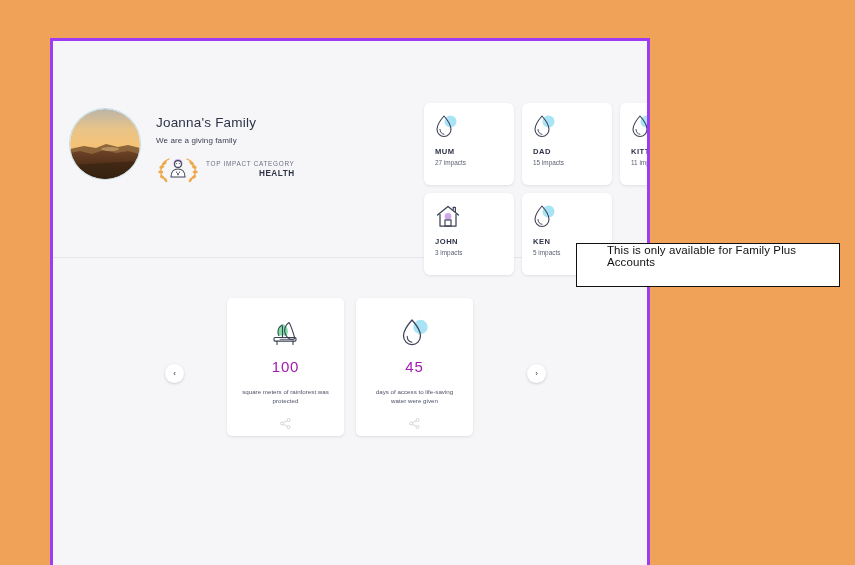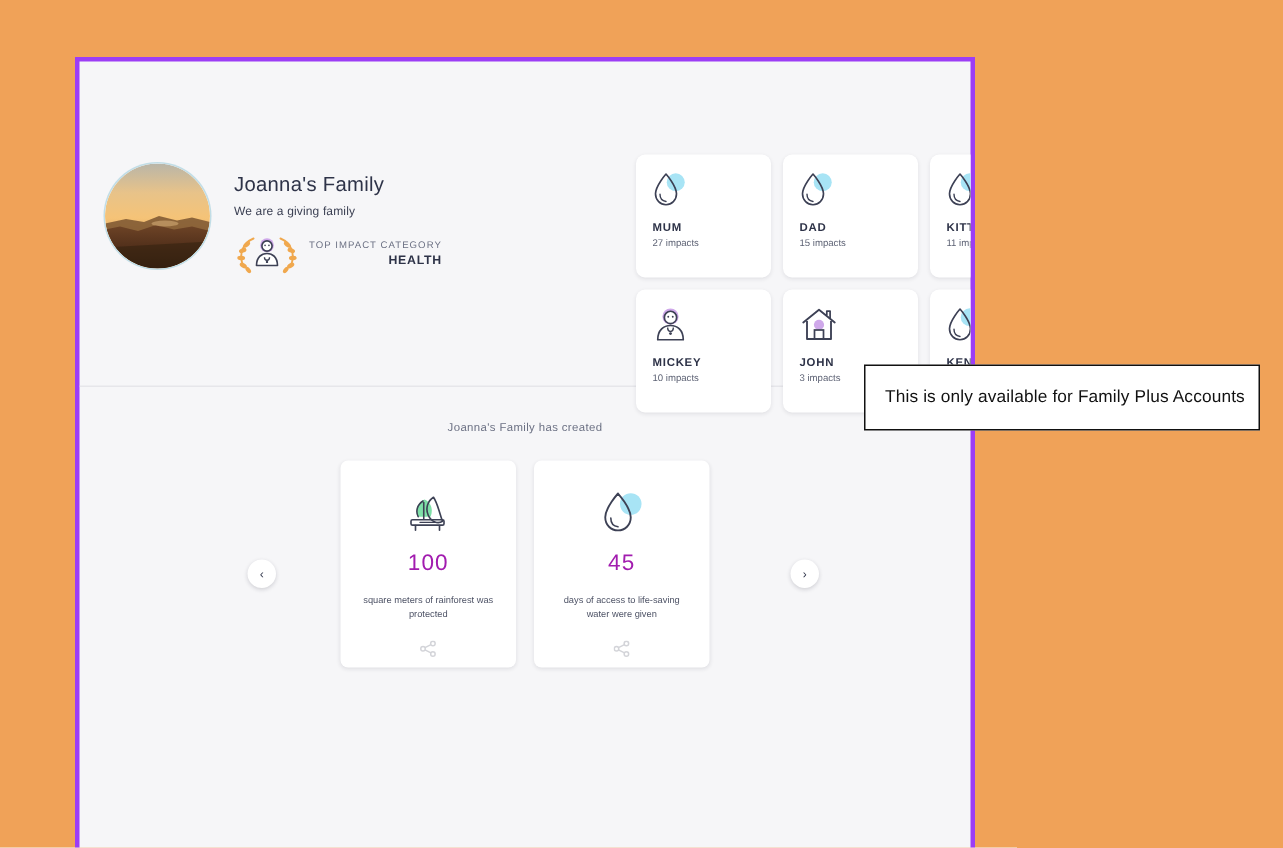--- a/index.html
+++ b/index.html
@@ -226,22 +226,22 @@
   
   .tooltip {
     position: absolute;
     left: 576px;
     top: 243px;
     width: 264px;
     height: 44px;
     background: #ffffff;
     border: 1px solid #111111;
     display: flex;
-    align-items: center;
-    padding-left: 13px;
+    align-items: flex-start;
+    padding-left: 30px;
     font-size: 11.5px;
     color: #111111;
     letter-spacing: .1px;
     z-index: 50;
   }
 </style>
 </head>
 <body>
 
 <div class="viewport">
@@ -352,35 +352,20 @@
           <svg width="22" height="26" viewBox="0 0 22 26" xmlns="http://www.w3.org/2000/svg">
             <circle cx="15.5" cy="7.5" r="6" fill="#a8e4f5"></circle>
             <path d="M9 2 C9 2 2 10 2 15.2 C2 19.5 5.2 22.5 9 22.5 C12.8 22.5 16 19.5 16 15.2 C16 10 9 2 9 2 Z" fill="none" stroke="#3d4155" stroke-width="1.1" stroke-linejoin="round"></path>
             <path d="M5 15.5 C5 18.2 6.7 20 9 20.3" fill="none" stroke="#3d4155" stroke-width=".95" stroke-linecap="round"></path>
           </svg>
         </div>
         <div class="member-name">KITTY</div>
         <div class="member-impacts">11 impacts</div>
       </div>
 
-      <div class="member-card">
-        <div class="member-icon">
-          <svg width="24" height="26" viewBox="0 0 24 26" xmlns="http://www.w3.org/2000/svg">
-            <circle cx="12" cy="7" r="5.4" fill="#cfa8ea"></circle>
-            <path d="M3.5 22.5 C3.5 16 7.6 13 12 13 C16.4 13 20.5 16 20.5 22.5 Z" fill="#fff" stroke="#3d4155" stroke-width="1.15" stroke-linejoin="round"></path>
-            <circle cx="12" cy="7.6" r="4.1" fill="#fff" stroke="#3d4155" stroke-width="1.15"></circle>
-            <circle cx="10.5" cy="7.2" r=".62" fill="#3d4155"></circle>
-            <circle cx="13.5" cy="7.2" r=".62" fill="#3d4155"></circle>
-            <path d="M10.1 14.4 C10.1 17.8 13.9 17.8 13.9 14.4" stroke="#3d4155" stroke-width=".95" fill="none"></path>
-            <circle cx="12" cy="18.4" r=".95" fill="#3d4155"></circle>
-          </svg>
-        </div>
-        <div class="member-name">MICKEY</div>
-        <div class="member-impacts">10 impacts</div>
-      </div>
 
       <div class="member-card">
         <div class="member-icon">
           <svg width="26" height="26" viewBox="0 0 26 26" xmlns="http://www.w3.org/2000/svg">
             <circle cx="13" cy="12.5" r="3.4" fill="#cfa8ea"></circle>
             <path d="M2.5 11 L13 2.5 L23.5 11" fill="none" stroke="#3d4155" stroke-width="1.25" stroke-linejoin="round" stroke-linecap="round"></path>
             <path d="M5 10 L5 22 L21 22 L21 10" fill="none" stroke="#3d4155" stroke-width="1.25" stroke-linejoin="round"></path>
             <rect x="10" y="16" width="6" height="6" fill="none" stroke="#3d4155" stroke-width="1.15"></rect>
             <path d="M18.2 6.2 L18.2 3.4 L20.4 3.4 L20.4 8.1" fill="none" stroke="#3d4155" stroke-width="1.15" stroke-linejoin="round"></path>
           </svg>
@@ -399,21 +384,20 @@
         </div>
         <div class="member-name">KEN</div>
         <div class="member-impacts">5 impacts</div>
       </div>
 
     </div>
   </div>
 
   <div class="impacts-section">
 
-    <div class="impacts-subtitle">Joanna's Family has created</div>
 
     <div class="carousel">
 
       <div class="carousel-arrow prev">
         <span>‹</span>
       </div>
 
       <div class="impact-card">
         <div class="impact-icon">
           <svg width="32" height="32" viewBox="0 0 32 32" xmlns="http://www.w3.org/2000/svg">

